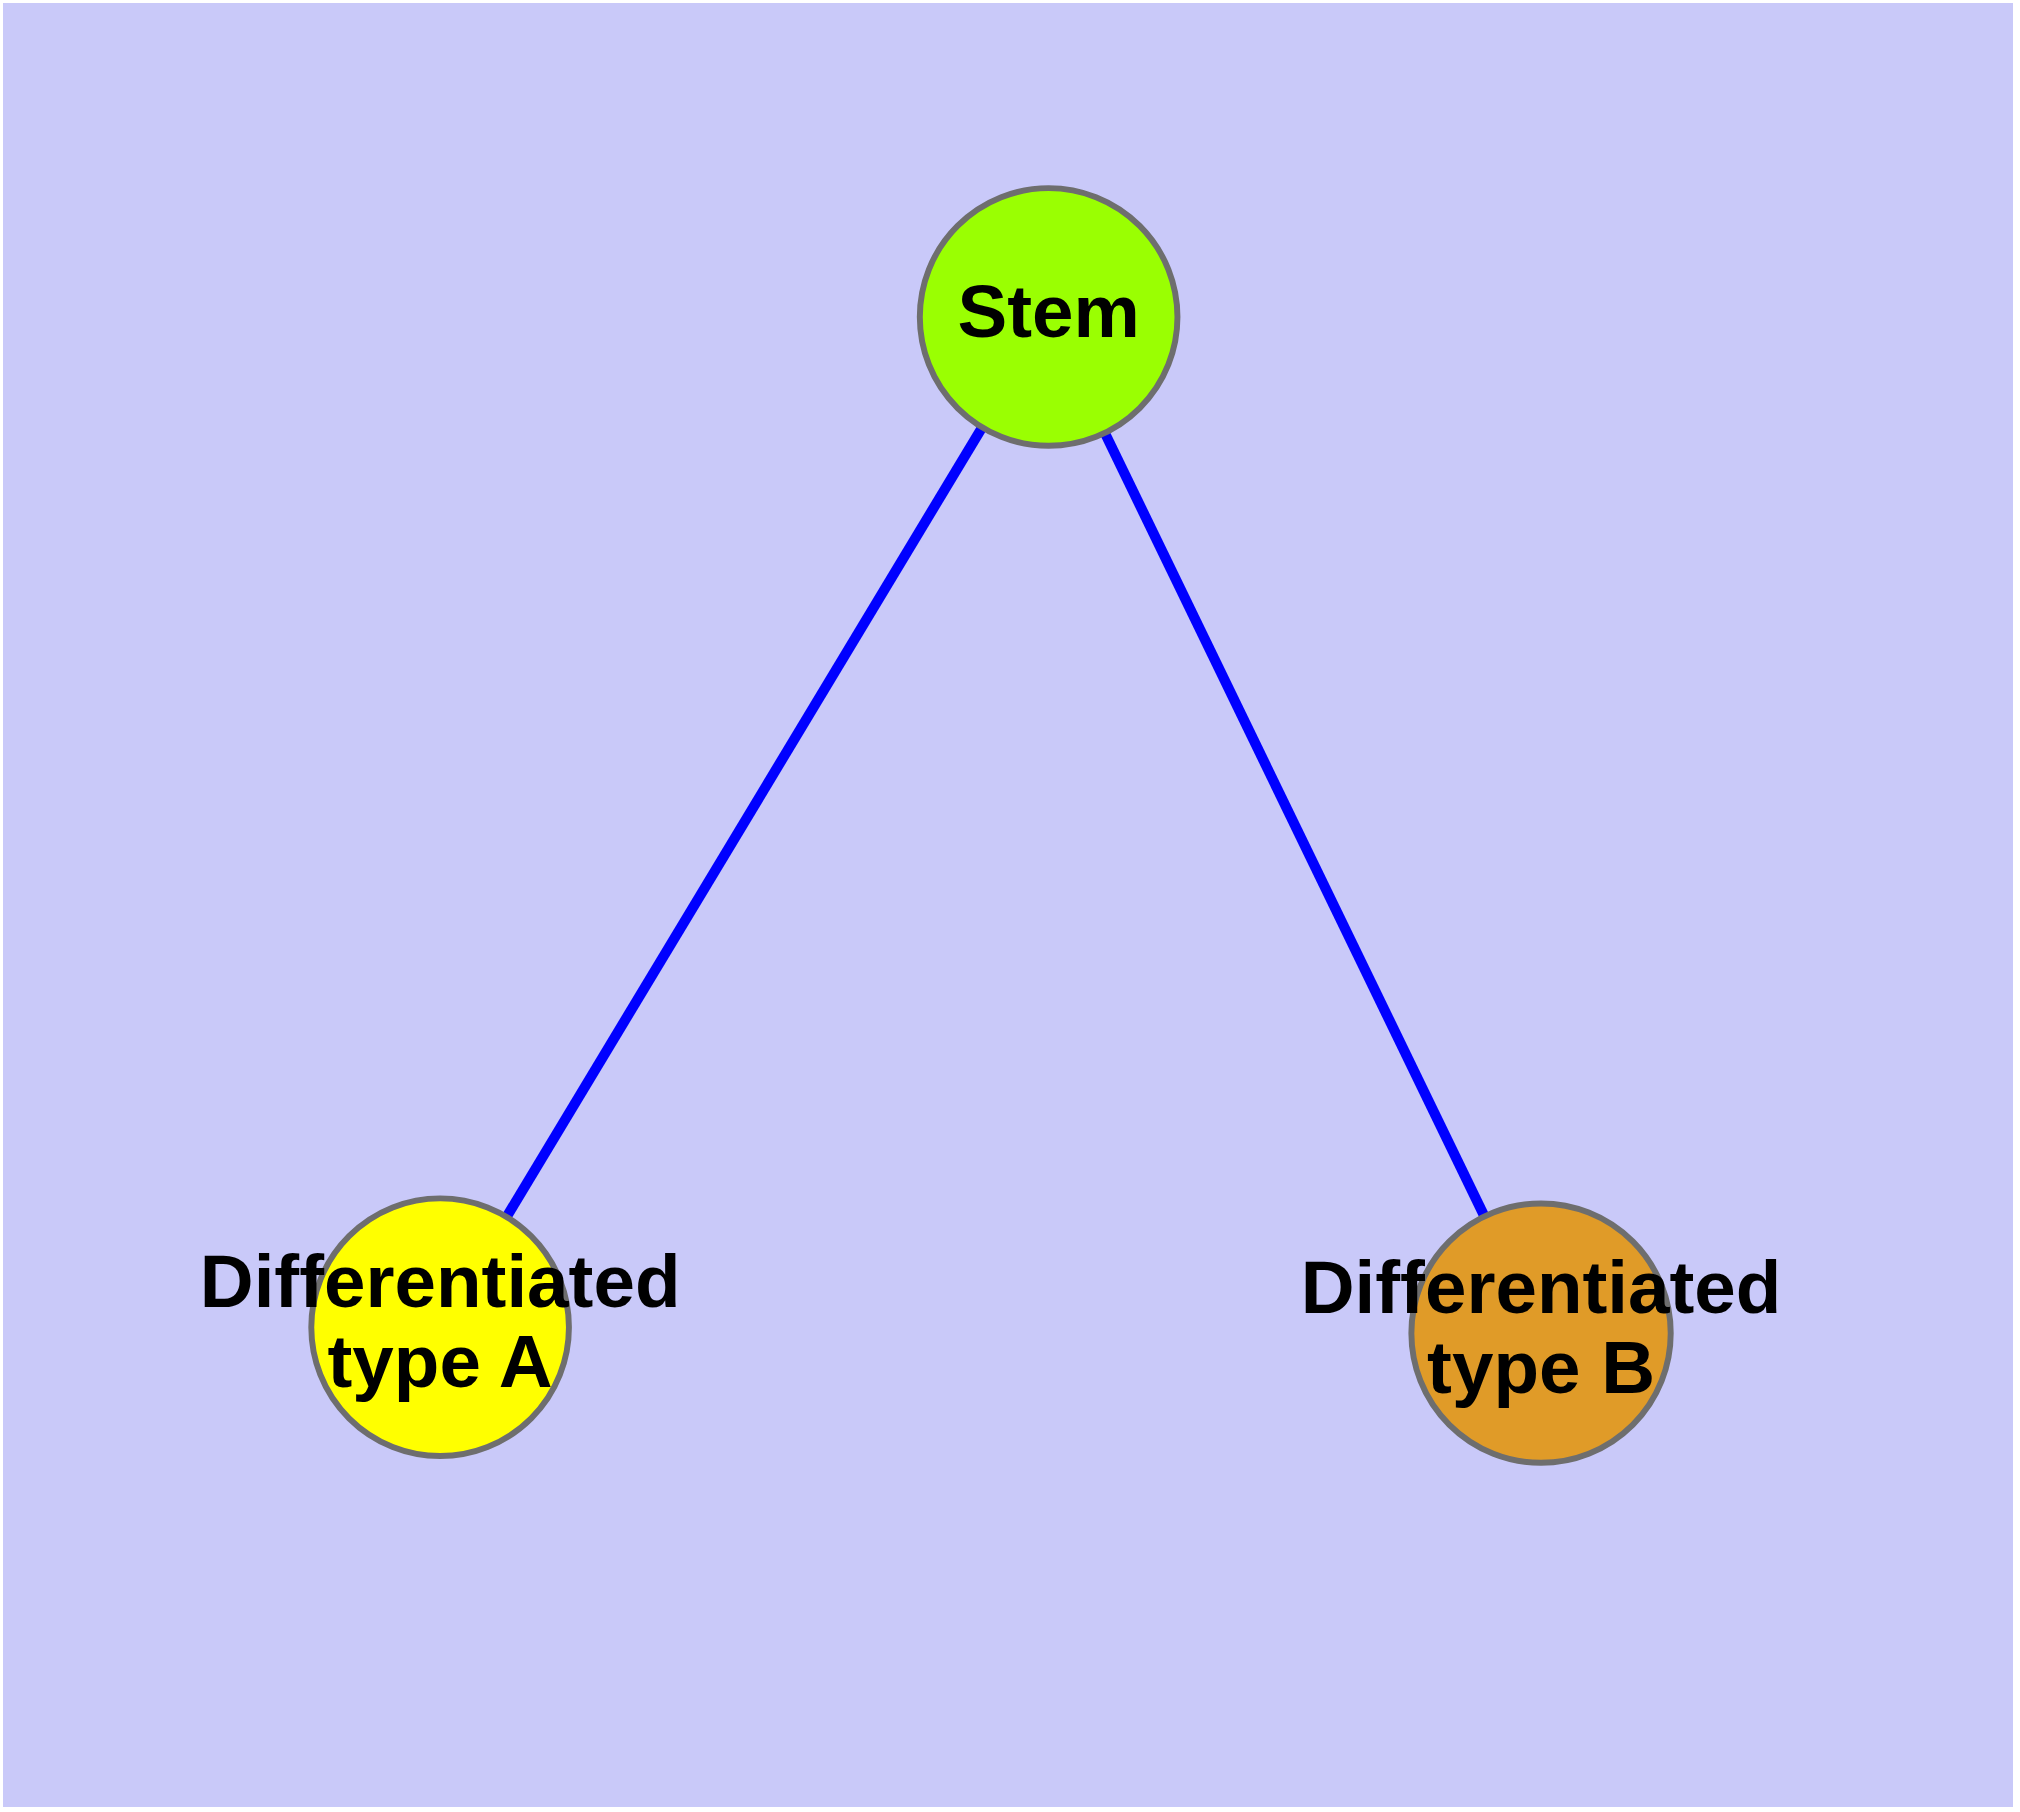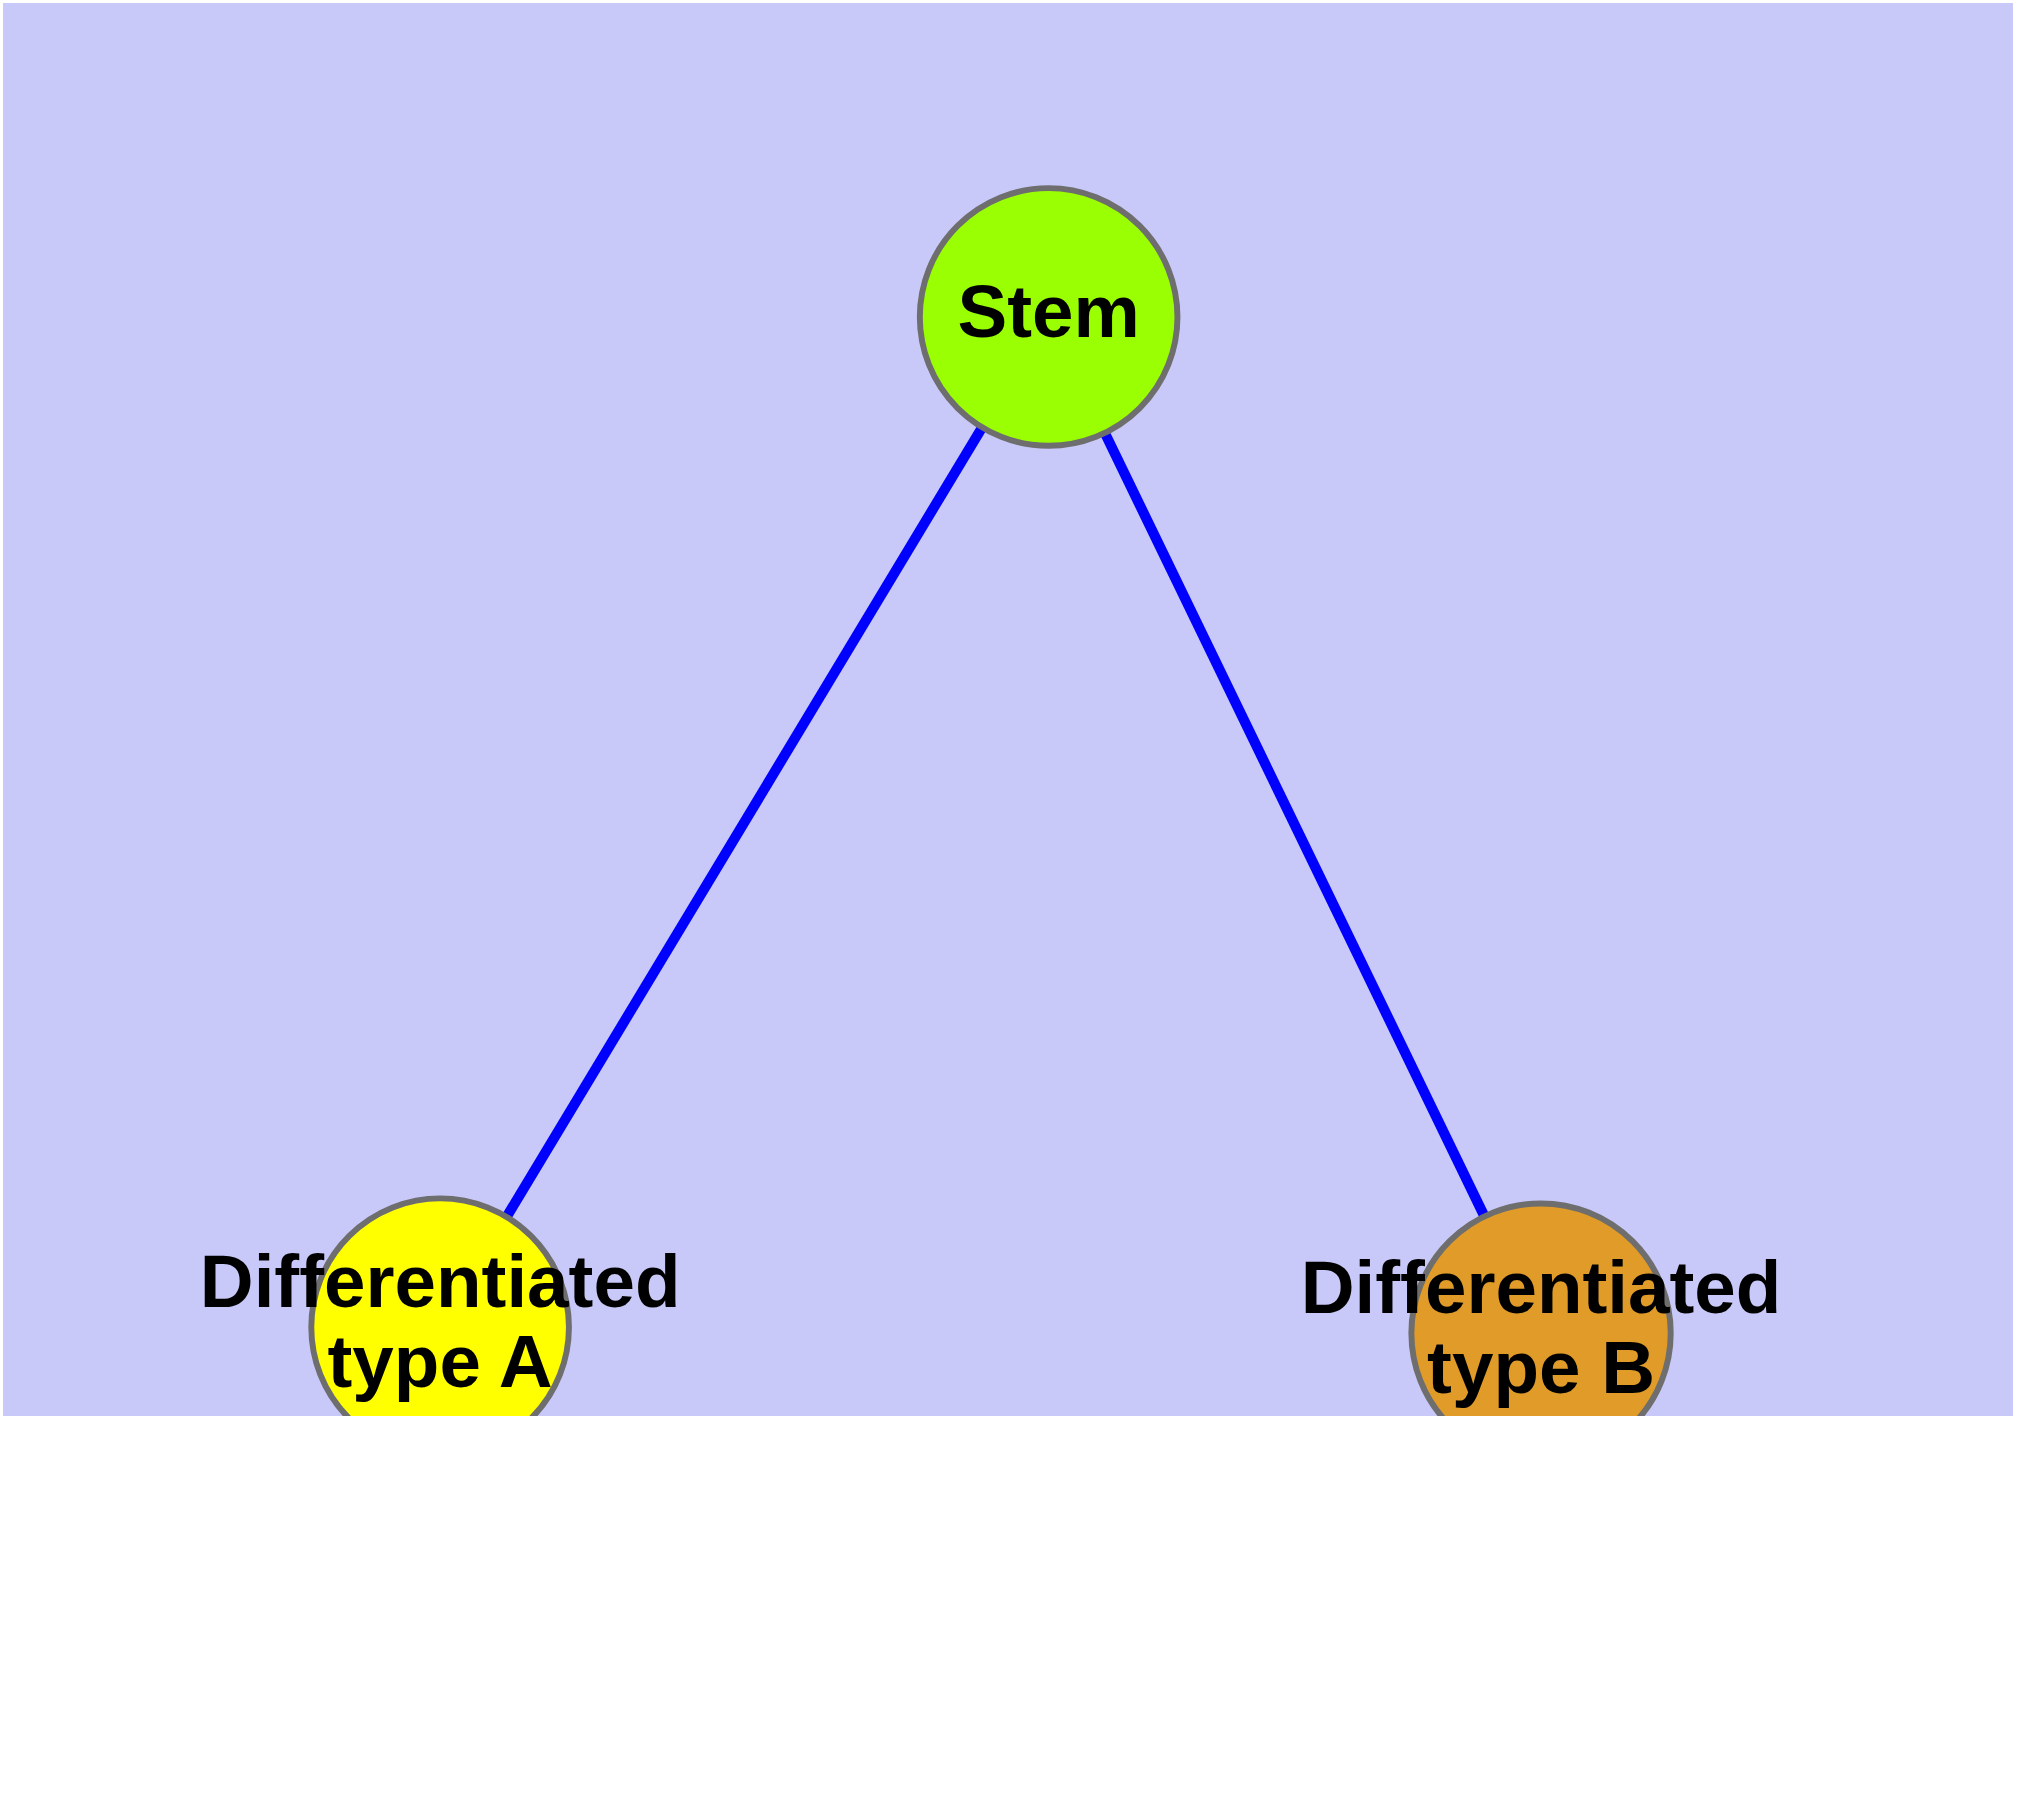--- a/index.html
+++ b/index.html
@@ -52,21 +52,21 @@
   .node-label-single {
     font-size: 88px;
   }
   .node-label-multi {
     font-size: 88px;
   }
 </style>
 </head>
 <body>
 
-<div id="stage" style="width: 2021px; height: 1416px;">
+<div id="stage" style="width: 2021px; height: 1812px;">
   <div id="canvas" style="background: rgb(201, 201, 249); width: 2010px; height: 1804px;"></div>
 
   <svg id="graph-svg" viewBox="0 0 2384 2138" xmlns="http://www.w3.org/2000/svg" style="width: 2021px; height: 1812px;">
 
     <g>
       <line class="edge-line" x1="1158.5718734594218" y1="504.2037978222412" x2="597.4281265405782" y2="1435.796202177759" stroke="#0000ff" stroke-width="12"></line>
       <line class="edge-line" x1="1303.2827813642402" y1="510.78666928696055" x2="1751.2811477057319" y2="1435.313418415099" stroke="#0000ff" stroke-width="12"></line>
     </g>
 
     <g>

